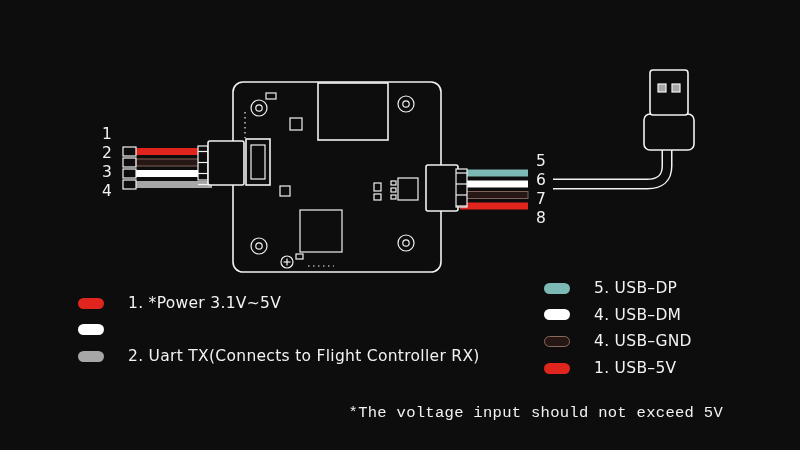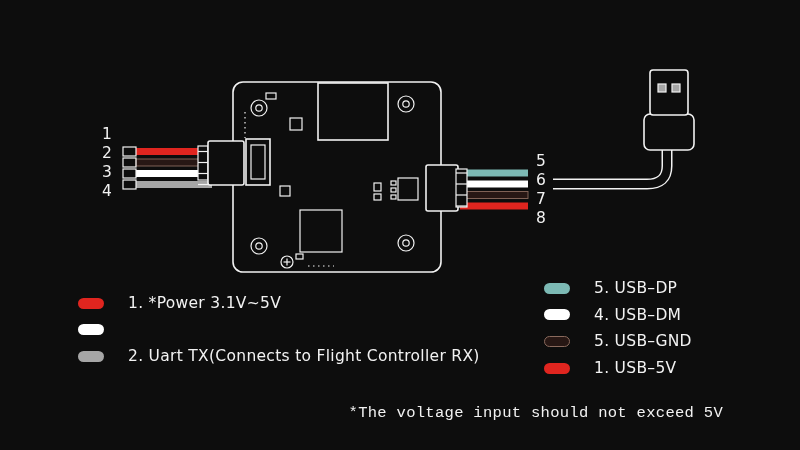--- a/index.html
+++ b/index.html
@@ -169,21 +169,21 @@
     <div class="legend-row">
       <span class="pill c-teal"></span>
       <span class="legend-label">5. USB–DP</span>
     </div>
     <div class="legend-row">
       <span class="pill c-white"></span>
       <span class="legend-label">4. USB–DM</span>
     </div>
     <div class="legend-row">
       <span class="pill c-brown"></span>
-      <span class="legend-label">5. USB–GND</span>
+      <span class="legend-label">4. USB–GND</span>
     </div>
     <div class="legend-row">
       <span class="pill c-red"></span>
       <span class="legend-label">1. USB–5V</span>
     </div>
   </div>
 
   <div class="footnote">*The voltage input should not exceed 5V</div>
 
 </div>

